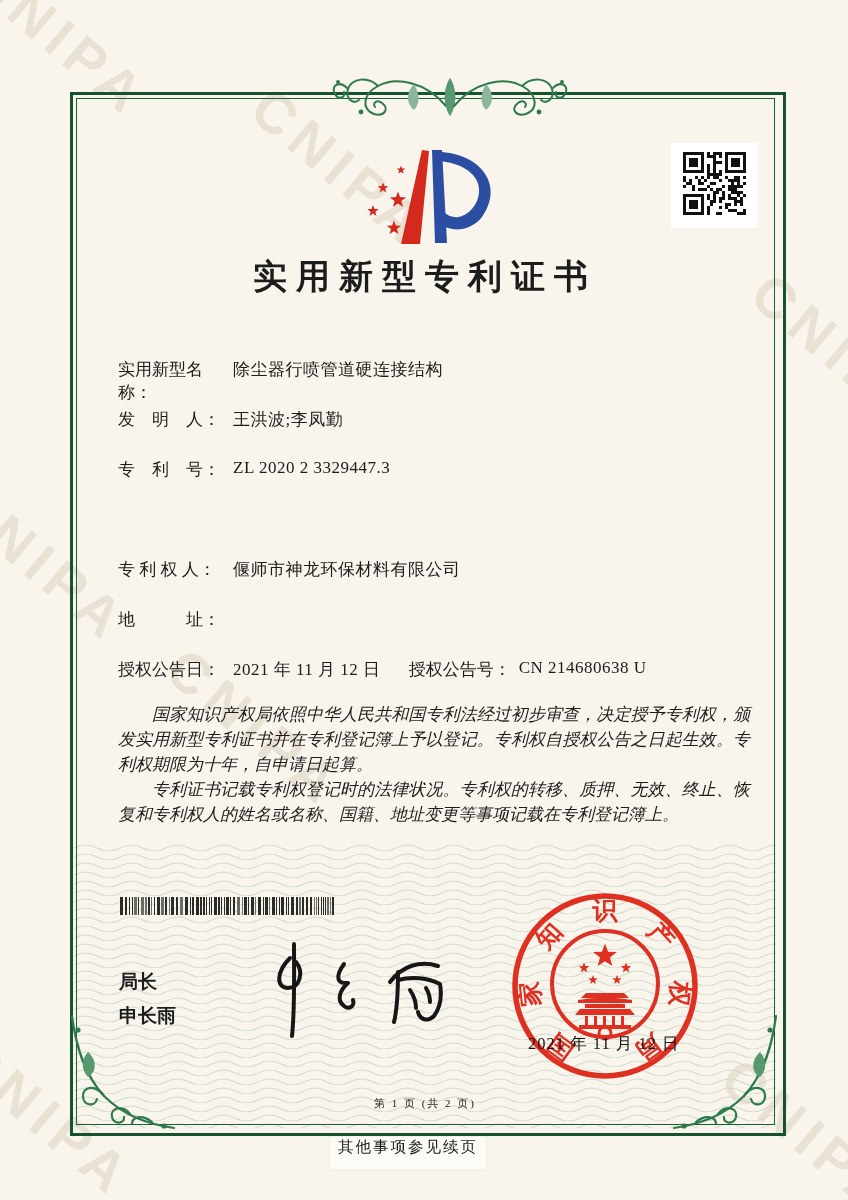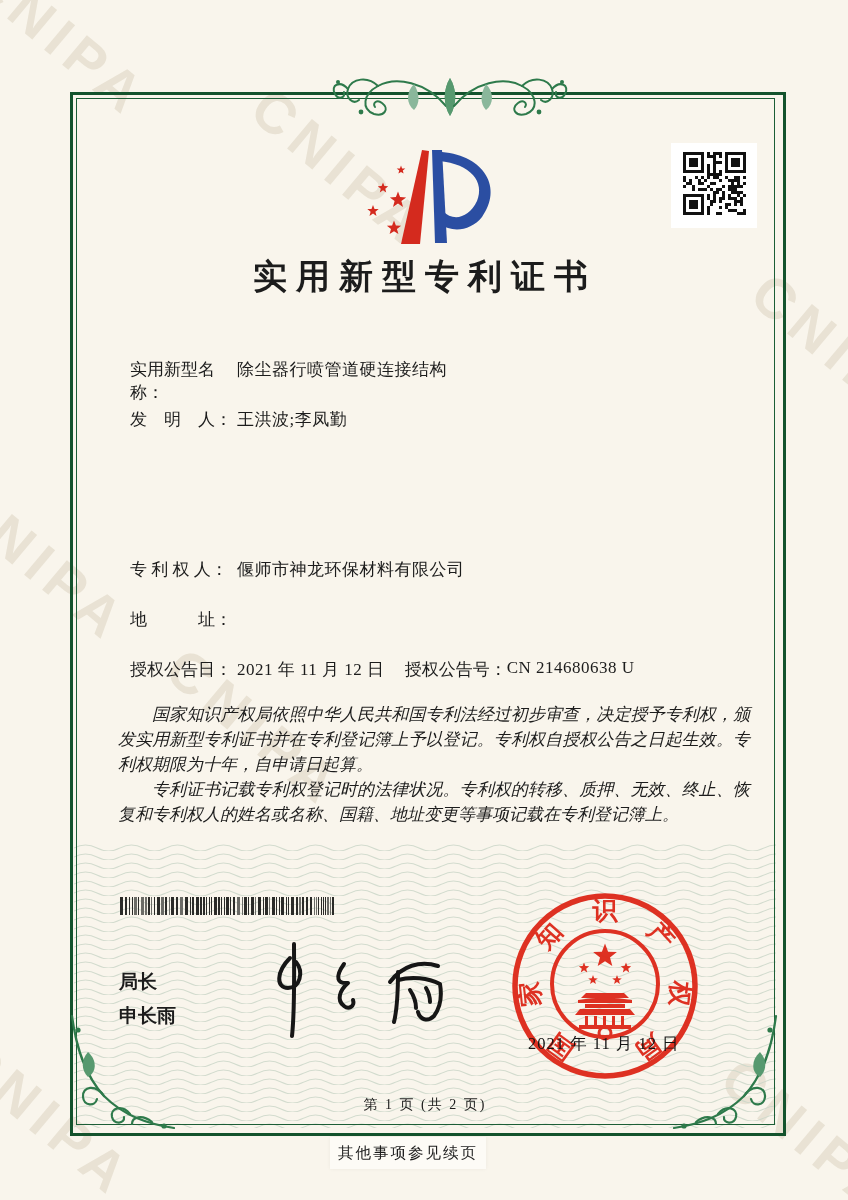--- a/index.html
+++ b/index.html
@@ -13,41 +13,41 @@
   
   .border-outer{position:absolute;left:70px;top:92px;width:710px;height:1038px;
       border:3px solid #14532d;}
   .border-inner{position:absolute;left:76px;top:98px;width:697px;height:1025px;
       border:1px solid #1c5e36;}
   
   .cert-no{position:absolute;left:113px;top:143px;font-size:17px;letter-spacing:2.5px;}
   .title{position:absolute;left:70px;top:254px;width:710px;text-align:center;
       font-size:34px;font-weight:bold;letter-spacing:9px;}
   
-  .field-row{position:absolute;left:130px;width:640px;font-size:17px;display:flex;}
+  .field-row{position:absolute;left:118px;width:640px;font-size:17px;display:flex;gap:8px;}
   .field-label{display:inline-block;width:107px;flex:0 0 107px;}
   .field-value{display:inline-block;letter-spacing:.5px;}
   .grant-label{display:inline-block;margin-left:20px;flex:0 0 auto;}
   
   .paras{position:absolute;left:118px;top:702px;width:632px;font-size:17px;line-height:25px;
       text-align:justify;font-style:italic;}
   .paras p{margin:0;text-indent:2em;}
   
   .barcode{position:absolute;left:120px;top:897px;width:217px;height:18px;}
   
   .signer{position:absolute;left:119px;top:966px;font-size:19px;font-weight:bold;
       font-family:Liberation Mono, monospace;line-height:34px;}
   
   .seal{position:absolute;left:505px;top:886px;width:200px;height:200px;opacity:.95;}
   .seal-date{position:absolute;left:528px;top:1033px;width:180px;font-size:16.5px;
       letter-spacing:1px;color:#141414;z-index:9;}
   .page-info{position:absolute;left:70px;top:1096px;width:710px;text-align:center;
-      font-size:14px;letter-spacing:2px;}
+      font-size:11px;letter-spacing:2px;}
   .footnote-box{position:absolute;left:330px;top:1137px;width:156px;height:32px;
-      background:#fdfbf6;display:flex;align-items:center;justify-content:center;
+      background:#fdfbf6;display:flex;align-items:flex-start;justify-content:center;
       font-size:15.5px;letter-spacing:2px;box-shadow:0 0 4px rgba(0,0,0,.05);}
   .qr-box{position:absolute;left:671px;top:143px;width:86px;height:85px;background:#fff;
       display:flex;align-items:center;justify-content:center;}
   svg text{font-family:"Liberation Serif","DejaVu Serif",serif;}
 </style>
 </head>
 <body>
 
 <div class="page">
 
@@ -348,20 +348,24 @@
   <div class="title">实用新型专利证书</div>
 
   <div class="field-row" style="top:358px">
     <span class="field-label">实用新型名称：</span>
     <span class="field-value">除尘器行喷管道硬连接结构</span>
   </div>
   <div class="field-row" style="top:408px">
     <span class="field-label">发　明　人：</span>
     <span class="field-value">王洪波;李凤勤</span>
   </div>
+  <div class="field-row" style="top:458px">
+    <span class="field-label">专　利　号：</span>
+    <span class="field-value">ZL 2020 2 3329447.3</span>
+  </div>
   <div class="field-row" style="top:558px">
     <span class="field-label">专 利 权 人：</span>
     <span class="field-value">偃师市神龙环保材料有限公司</span>
   </div>
   <div class="field-row" style="top:608px">
     <span class="field-label">地　　　址：</span>
   </div>
   <div class="field-row" style="top:658px">
     <span class="field-label">授权公告日：</span>
     <span class="field-value" style="min-width:125px">2021 年 11 月 12 日</span>

